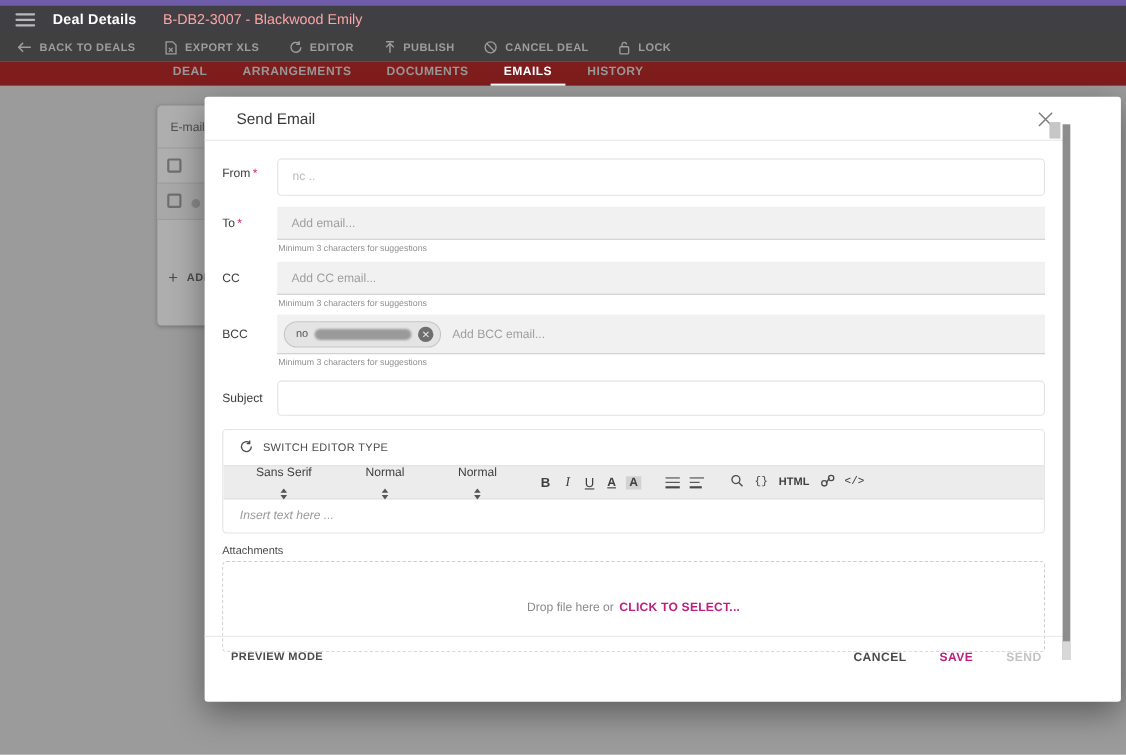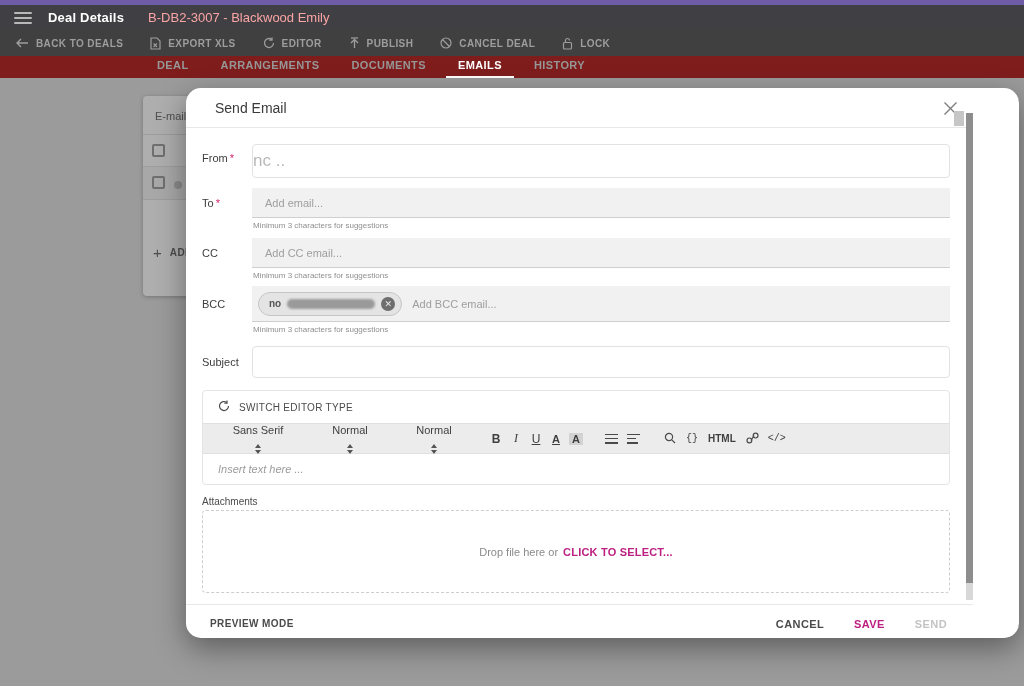--- a/index.html
+++ b/index.html
@@ -37,41 +37,41 @@
   .bg-row2 { position:absolute; left:0; top:70px; width:70px; height:34px; border-top:1px solid #9d9d9d;
              border-bottom:1px solid #9d9d9d; background:#a8a8a8; }
   .bg-check { position:absolute; left:9px; top:9px; width:13px; height:13px; border:2px solid #6f6f6f; border-radius:2px; }
   .bg-dot { position:absolute; left:31px; top:14px; width:8px; height:8px; border-radius:50%; background:#8a8a8a; }
   .bg-add { position:absolute; left:10px; top:148px; display:flex; align-items:center; gap:8px; color:#4c4c4c; cursor:pointer; }
   .bg-add .plus { font-size:15px; font-weight:normal; }
   .bg-add .addlabel { font-size:10px; font-weight:bold; letter-spacing:.4px; }
 
   
   .modal { position:absolute; left:186px; top:88px; width:833px; height:550px; background:#ffffff;
-           border-radius:15px; box-shadow:0 10px 30px rgba(0,0,0,.4); }
+           border-radius:3px; box-shadow:0 10px 30px rgba(0,0,0,.4); }
   .m-header { position:absolute; left:0; top:0; width:787px; height:40px; border-bottom:1px solid #e8e8e8; }
   .m-title { position:absolute; left:29px; top:12px; font-size:14px; font-weight:500; color:#3a3a3a; }
   .m-close { position:absolute; right:14px; top:11px; width:18px; height:18px; cursor:pointer; display:flex;
              align-items:center; justify-content:center; }
 
   .m-body { position:absolute; left:0; top:40px; width:780px; height:472px; overflow:hidden; }
   .row { position:absolute; left:16px; width:748px; }
   .flabel { position:absolute; left:0; font-size:11px; color:#3d3d3d; }
   .req { color:#d3246d; margin-left:2px; }
   .inp-outline { position:absolute; left:50px; width:698px; background:#fff; border:1px solid #e2e2e2;
-                 border-radius:4px; display:flex; align-items:center; font-size:17px; }
+                 border-radius:4px; display:flex; align-items:center; padding-left:13px; font-size:11px; }
   .inp-filled { position:absolute; left:50px; width:698px; background:#f1f1f1; border-bottom:1px solid #cfcfcf;
                 display:flex; align-items:center; padding-left:13px; font-size:11px; }
   .ph { color:#9e9e9e; }
   .val-faint { color:#b9b9b9; }
   .helper { position:absolute; left:51px; font-size:8px; color:#8f8f8f; }
 
   .chip { display:flex; align-items:center; gap:6px; height:24px; background:#e4e4e4; border:1px solid #c6c6c6;
           border-radius:12px; padding:0 6px 0 10px; margin-right:10px; }
-  .chip-text { font-size:10px; color:#555; font-weight:bold; }
+  .chip-text { font-size:10px; color:#555; font-weight:normal; }
   .chip-blur { width:88px; height:10px; background:#9a9a9a; border-radius:5px; filter:blur(1.2px); }
   .chip-x { width:14px; height:14px; border-radius:50%; background:#6e6e6e; color:#e9e9e9; font-size:9px;
             display:flex; align-items:center; justify-content:center; cursor:pointer; }
 
   .editor { position:absolute; left:16px; top:262px; width:748px; height:95px; border:1px solid #e4e4e4; border-radius:4px; overflow:hidden; }
   .ed-switch { height:32px; display:flex; align-items:center; gap:9px; padding-left:15px; color:#4a4a4a;
                font-size:10px; font-weight:normal; letter-spacing:.3px; cursor:pointer; }
   .ed-toolbar { height:31px; background:#ececec; border-top:1px solid #e0e0e0; border-bottom:1px solid #e0e0e0;
                 display:flex; align-items:center; padding-left:12px; color:#444; }
   .ed-content { height:30px; display:flex; align-items:center; padding-left:15px; font-size:11px; font-style:italic; color:#9b9b9b; }
@@ -93,21 +93,21 @@
   .list-ic.short i:nth-child(2) { width:70%; } .list-ic.short i:nth-child(3) { width:85%; }
   .ed-txtbtn { font-size:10px; font-weight:bold; color:#3f3f3f; cursor:pointer; }
   .ed-txtbtn.mono { font-family:"Liberation Mono", monospace; font-weight:normal; font-size:10px; }
 
   .attach-label { position:absolute; left:16px; top:368px; font-size:10px; color:#4a4a4a; }
   .dropzone { position:absolute; left:16px; top:382px; width:748px; height:83px; border:1px dashed #cdcdcd;
               border-radius:4px; display:flex; align-items:center; justify-content:center; gap:5px; }
   .drop-text { font-size:11px; color:#8a8a8a; }
   .drop-link { font-size:11px; font-weight:bold; color:#bc2080; letter-spacing:.2px; cursor:pointer; }
 
-  .m-footer { position:absolute; left:0; top:516px; width:787px; height:38px; border-top:1px solid #e8e8e8;
+  .m-footer { position:absolute; left:0; top:490px; width:787px; height:38px; border-top:1px solid #e8e8e8;
               display:flex; align-items:center; }
   .f-preview { margin-left:24px; font-size:10px; font-weight:bold; letter-spacing:.4px; color:#4a4a4a; cursor:pointer; }
   .f-right { margin-left:auto; display:flex; align-items:center; gap:30px; padding-right:26px; }
   .f-btn { font-size:11px; font-weight:bold; letter-spacing:.4px; cursor:pointer; }
   .f-cancel { color:#4a4a4a; } .f-save { color:#bc2080; } .f-send { color:#c3c3c3; }
 
   .scroll-strip { position:absolute; left:780px; top:25px; width:7px; height:487px; background:#8d8d8d; }
   .scroll-corner { position:absolute; left:780px; top:495px; width:7px; height:17px; background:#d8d8d8; }
   .scroll-thumb { position:absolute; left:768px; top:23px; width:10px; height:15px; background:#c6c6c6; }
 </style>

